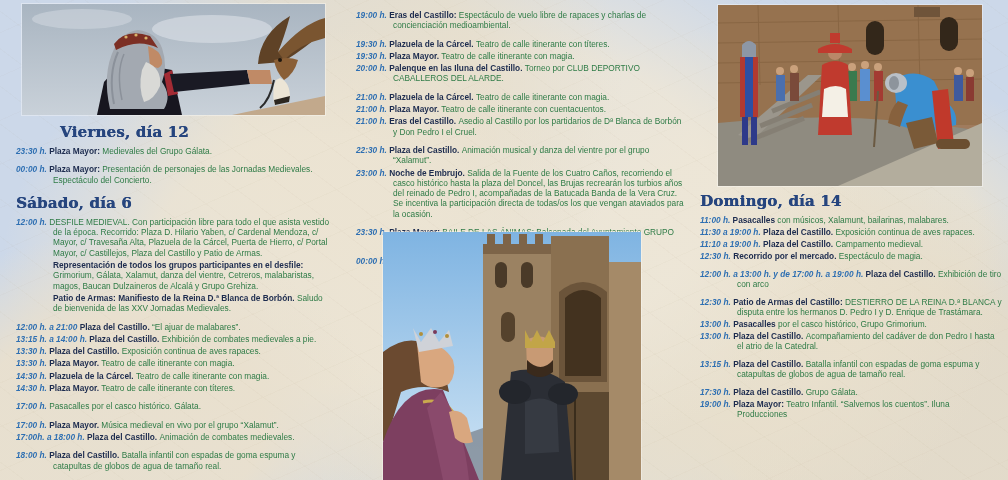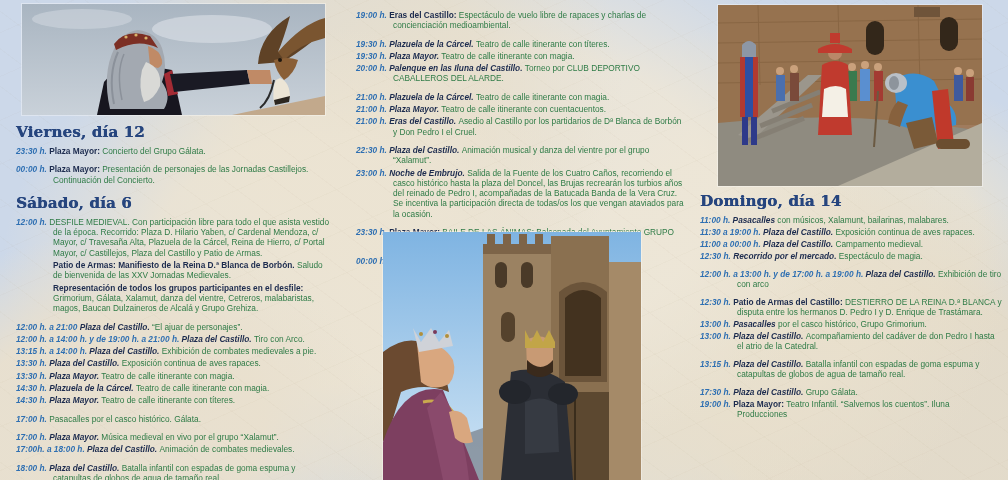--- a/index.html
+++ b/index.html
@@ -41,26 +41,26 @@
   .day-heading {
     font-family:"DejaVu Serif", serif; font-weight:bold; font-style:normal;
     color:#26457e; font-size:15px; letter-spacing:.2px;
     text-shadow:.4px 0 0 #26457e; margin:0 0 5px 0;
   }
   .events { font-size:8.3px; line-height:10.3px; }
   .event { margin:2px 0; padding-left:37px; text-indent:-37px; }
   .event.gap { margin-top:8px; }
   .event.sub { padding-left:0; margin-left:37px; text-indent:0; }
   .time { color:#2e6fb2; font-weight:bold; font-style:italic; }
-  .loc  { color:#1c2b4e; font-weight:bold; font-style:italic; }
+  .loc  { color:#1c2b4e; font-weight:bold; }
   .loc.upright { font-style:normal; }
   .lead { color:#1c2b4e; font-weight:bold; }
   .desc { color:#2e7b46; }
 
-  #viernes-heading { margin-top:123px; }
+  #viernes-heading { margin-top:123px;margin-left:44px; }
   #col2 .events { margin-top:10px; }
   #domingo-heading { margin-top:192px; }
   #col3 .events { line-height:10px; }
 </style>
 </head>
 <body>
 
 <div class="page">
 
   <div class="col" id="col1">
@@ -104,31 +104,30 @@
         <path d="M256 48 Q280 20 303 14 L303 34 Q278 40 262 56 Z" fill="#7a5530"></path>
         <path d="M252 56 Q266 52 276 56 Q272 70 262 76 Q254 68 252 56 Z" fill="#8a5f36"></path>
         <path d="M258 74 Q268 78 268 94 Q260 102 252 100 Q250 84 254 76 Z" fill="#ece5d6"></path>
         <path d="M252 96 L268 92 L267 98 L253 101 Z" fill="#2c2620"></path>
         <circle cx="258" cy="56" r="2" fill="#20180f"></circle>
       </svg>
     </div>
 
     <h2 class="day-heading" id="viernes-heading">Viernes, día 12</h2>
     <div class="events">
-        <p class="event"><span class="time">23:30 h. </span><span class="loc upright">Plaza Mayor: </span><span class="desc">Concierto del Grupo Gálata.</span></p>
-        <p class="event gap"><span class="time">00:00 h. </span><span class="loc upright">Plaza Mayor: </span><span class="desc">Presentación de personajes de las Jornadas Castillejos. Continuación del Concierto.</span></p>
+        <p class="event"><span class="time">23:30 h. </span><span class="loc upright">Plaza Mayor: </span><span class="desc">Medievales del Grupo Gálata.</span></p>
+        <p class="event gap"><span class="time">00:00 h. </span><span class="loc upright">Plaza Mayor: </span><span class="desc">Presentación de personajes de las Jornadas Medievales. Espectáculo del Concierto.</span></p>
       </div>
 
     <h2 class="day-heading" id="sabado-heading" style="margin-top:9px">Sábado, día 6</h2>
     <div class="events">
-        <p class="event"><span class="time">12:00 h. </span><span class="desc">DESFILE MEDIEVAL. Con participación libre para todo el que asista vestido de la época. Recorrido: Plaza D. Hilario Yaben, c/ Cardenal Mendoza, c/ Mayor, c/ Travesaña Alta, Plazuela de la Cárcel, Reina de Hierro, c/ Portal Mayor, c/ Castillejos, Plaza del Castillo y Patio de Armas.</span></p>
+        <p class="event"><span class="time">12:00 h. </span><span class="desc">DESFILE MEDIEVAL. Con participación libre para todo el que asista vestido de la época. Recorrido: Plaza D. Hilario Yaben, c/ Cardenal Mendoza, c/ Mayor, c/ Travesaña Alta, Plazuela de la Cárcel, Puerta de Hierro, c/ Portal Mayor, c/ Castillejos, Plaza del Castillo y Patio de Armas.</span></p>
+        <p class="event sub"><span class="lead">Representación de todos los grupos participantes en el desfile: </span><span class="desc">Grimorium, Gálata, Xalamut, danza del vientre, Cetreros, malabaristas, magos, Baucan Dulzaineros de Alcalá y Grupo Grehiza.</span></p>
         <p class="event sub"><span class="lead">Patio de Armas: Manifiesto de la Reina D.ª Blanca de Borbón. </span><span class="desc">Saludo de bienvenida de las XXV Jornadas Medievales.</span></p>
-        <p class="event sub"><span class="lead">Representación de todos los grupos participantes en el desfile: </span><span class="desc">Grimorium, Gálata, Xalamut, danza del vientre, Cetreros, malabaristas, magos, Baucan Dulzaineros de Alcalá y Grupo Grehiza.</span></p>
-        <p class="event gap"><span class="time">12:00 h. a 21:00 </span><span class="loc">Plaza del Castillo. </span><span class="desc">“El ajuar de personajes”.</span></p>
-        <p class="event"><span class="time">12:00 h. a 14:00 h. y de 19:00 h. a 21:00 h. </span><span class="loc">Plaza del Castillo. </span><span class="desc">Tiro con Arco.</span></p>
+        <p class="event gap"><span class="time">12:00 h. a 21:00 </span><span class="loc">Plaza del Castillo. </span><span class="desc">“El ajuar de malabares”.</span></p>
         <p class="event"><span class="time">13:15 h. a 14:00 h. </span><span class="loc">Plaza del Castillo. </span><span class="desc">Exhibición de combates medievales a pie.</span></p>
         <p class="event"><span class="time">13:30 h. </span><span class="loc">Plaza del Castillo. </span><span class="desc">Exposición continua de aves rapaces.</span></p>
         <p class="event"><span class="time">13:30 h. </span><span class="loc">Plaza Mayor. </span><span class="desc">Teatro de calle itinerante con magia.</span></p>
         <p class="event"><span class="time">14:30 h. </span><span class="loc">Plazuela de la Cárcel. </span><span class="desc">Teatro de calle itinerante con magia.</span></p>
         <p class="event"><span class="time">14:30 h. </span><span class="loc">Plaza Mayor. </span><span class="desc">Teatro de calle itinerante con títeres.</span></p>
         <p class="event gap"><span class="time">17:00 h. </span><span class="desc">Pasacalles por el casco histórico. Gálata.</span></p>
         <p class="event gap"><span class="time">17:00 h. </span><span class="loc">Plaza Mayor. </span><span class="desc">Música medieval en vivo por el grupo “Xalamut”.</span></p>
         <p class="event"><span class="time">17:00h. a 18:00 h. </span><span class="loc">Plaza del Castillo. </span><span class="desc">Animación de combates medievales.</span></p>
         <p class="event gap"><span class="time">18:00 h. </span><span class="loc">Plaza del Castillo. </span><span class="desc">Batalla infantil con espadas de goma espuma y catapultas de globos de agua de tamaño real.</span></p>
       </div>
@@ -270,21 +269,21 @@
         <path d="M188 118 L214 112 L220 138 L196 144 Z" fill="#7a5a38"></path>
         <rect x="218" y="134" width="34" height="10" rx="5" fill="#6b4e30"></rect>
         <path d="M180 96 Q172 104 170 118 L182 122 Q186 108 190 100 Z" fill="#87613d"></path>
       </svg>
     </div>
 
     <h2 class="day-heading" id="domingo-heading">Domingo, día 14</h2>
     <div class="events">
         <p class="event"><span class="time">11:00 h. </span><span class="loc">Pasacalles </span><span class="desc">con músicos, Xalamunt, bailarinas, malabares.</span></p>
         <p class="event"><span class="time">11:30 a 19:00 h. </span><span class="loc">Plaza del Castillo. </span><span class="desc">Exposición continua de aves rapaces.</span></p>
-        <p class="event"><span class="time">11:00 a 00:00 h. </span><span class="loc">Plaza del Castillo. </span><span class="desc">Campamento medieval.</span></p>
+        <p class="event"><span class="time">11:10 a 19:00 h. </span><span class="loc">Plaza del Castillo. </span><span class="desc">Campamento medieval.</span></p>
         <p class="event"><span class="time">12:30 h. </span><span class="loc">Recorrido por el mercado. </span><span class="desc">Espectáculo de magia.</span></p>
         <p class="event gap"><span class="time">12:00 h. a 13:00 h. y de 17:00 h. a 19:00 h. </span><span class="loc">Plaza del Castillo. </span><span class="desc">Exhibición de tiro con arco</span></p>
         <p class="event gap"><span class="time">12:30 h. </span><span class="loc upright">Patio de Armas del Castillo: </span><span class="desc">DESTIERRO DE LA REINA D.ª BLANCA y disputa entre los hermanos D. Pedro I y D. Enrique de Trastámara.</span></p>
         <p class="event"><span class="time">13:00 h. </span><span class="loc">Pasacalles </span><span class="desc">por el casco histórico, Grupo Grimorium.</span></p>
         <p class="event"><span class="time">13:00 h. </span><span class="loc">Plaza del Castillo. </span><span class="desc">Acompañamiento del cadáver de don Pedro I hasta el atrio de la Catedral.</span></p>
         <p class="event gap"><span class="time">13:15 h. </span><span class="loc">Plaza del Castillo. </span><span class="desc">Batalla infantil con espadas de goma espuma y catapultas de globos de agua de tamaño real.</span></p>
         <p class="event gap"><span class="time">17:30 h. </span><span class="loc">Plaza del Castillo. </span><span class="desc">Grupo Gálata.</span></p>
         <p class="event"><span class="time">19:00 h. </span><span class="loc upright">Plaza Mayor: </span><span class="desc">Teatro Infantil. “Salvemos los cuentos”. Iluna Producciones</span></p>
       </div>
   </div>

